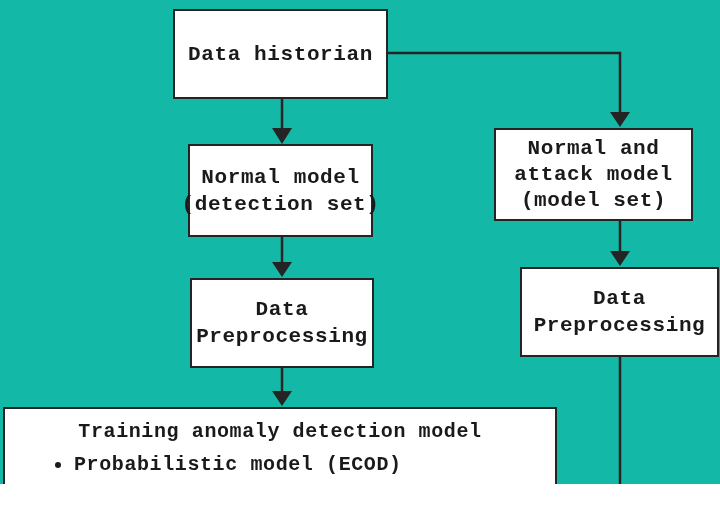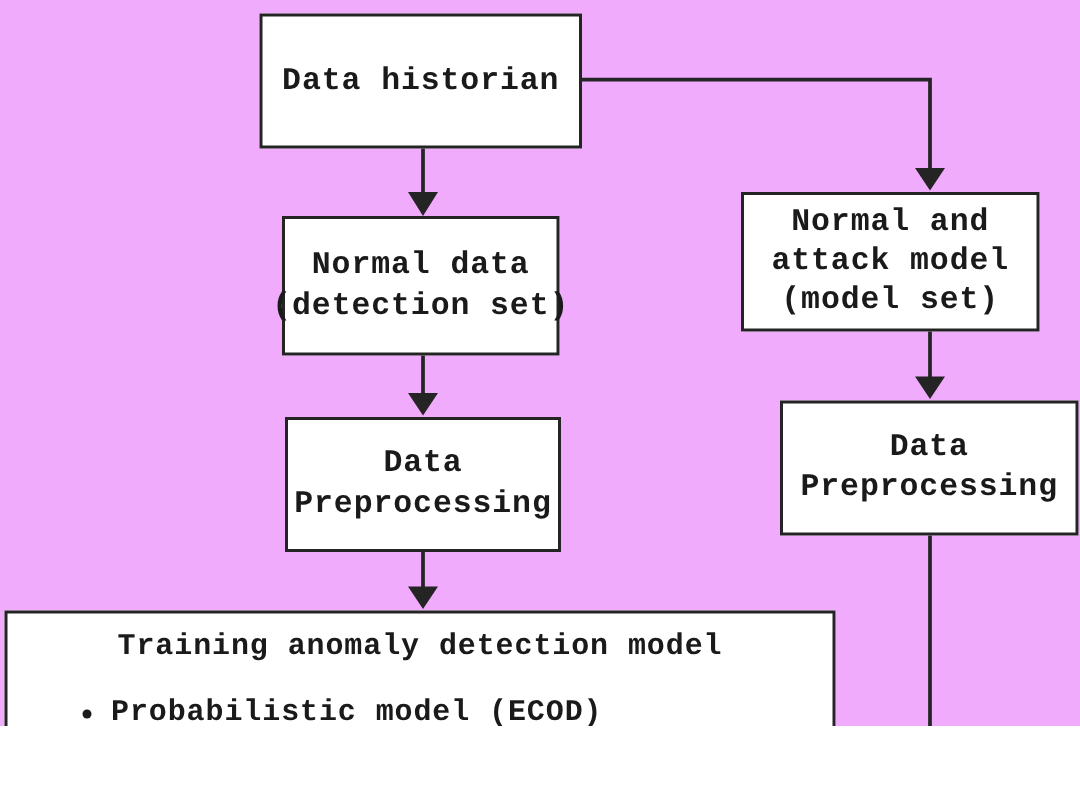--- a/index.html
+++ b/index.html
@@ -4,21 +4,21 @@
 <style>
   html, body {
     margin: 0;
     padding: 0;
     background: #ffffff;
   }
   .canvas {
     position: relative;
     width: 720px;
     height: 484px;
-    background: #f0abfc;
+    background: #14b8a6;
     overflow: hidden;
     font-family: "Liberation Mono", "DejaVu Sans Mono", monospace;
     font-weight: 700;
     color: #1a1a1a;
   }
   .connectors {
     position: absolute;
     left: 0;
     top: 0;
     width: 720px;
@@ -50,21 +50,21 @@
     justify-content: flex-start;
     font-size: 20px;
     line-height: 27px;
     text-align: left;
   }
   .model-title {
     text-align: center;
     padding-top: 9px;
   }
   .model-bullets {
-    margin-top: 17px;
+    margin-top: 6px;
     padding-left: 50px;
     display: flex;
     flex-direction: column;
     gap: 0;
   }
   .bullet-row {
     display: flex;
     align-items: center;
     line-height: 27px;
   }
@@ -100,21 +100,21 @@
     <polygon points="610,251 630,251 620,266" fill="#242424"></polygon>
 
     <line x1="620" y1="355" x2="620" y2="530" stroke="#242424" stroke-width="2.5"></line>
   </svg>
 
   <div class="box box-data-historian">
     <div>Data historian</div>
   </div>
 
   <div class="box box-training-data">
-    <div>Normal data</div>
+    <div>Normal model</div>
     <div>(detection set)</div>
   </div>
 
   <div class="box box-preproc-train">
     <div>Data</div>
     <div>Preprocessing</div>
   </div>
 
   <div class="box box-test-data">
     <div>Normal and</div>

